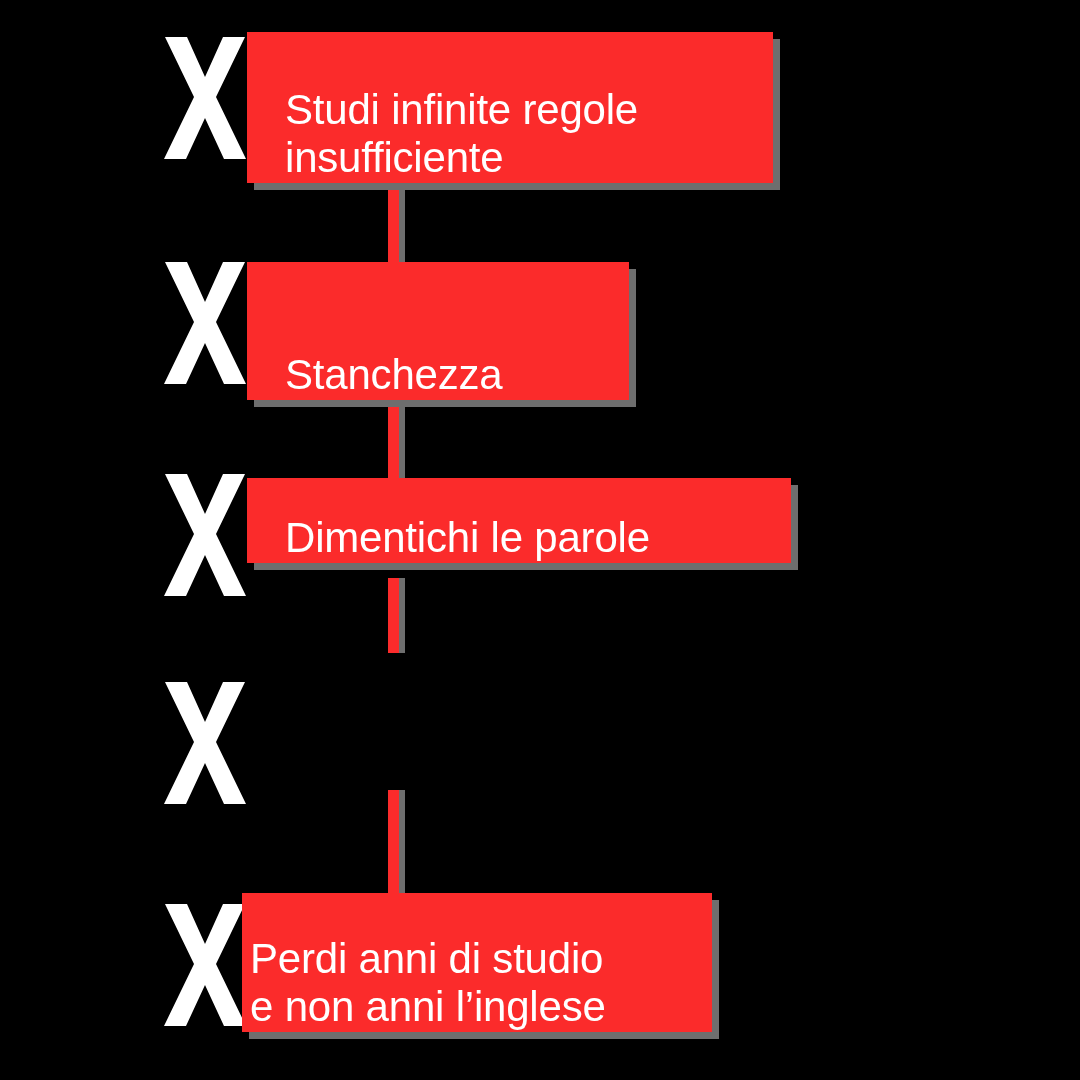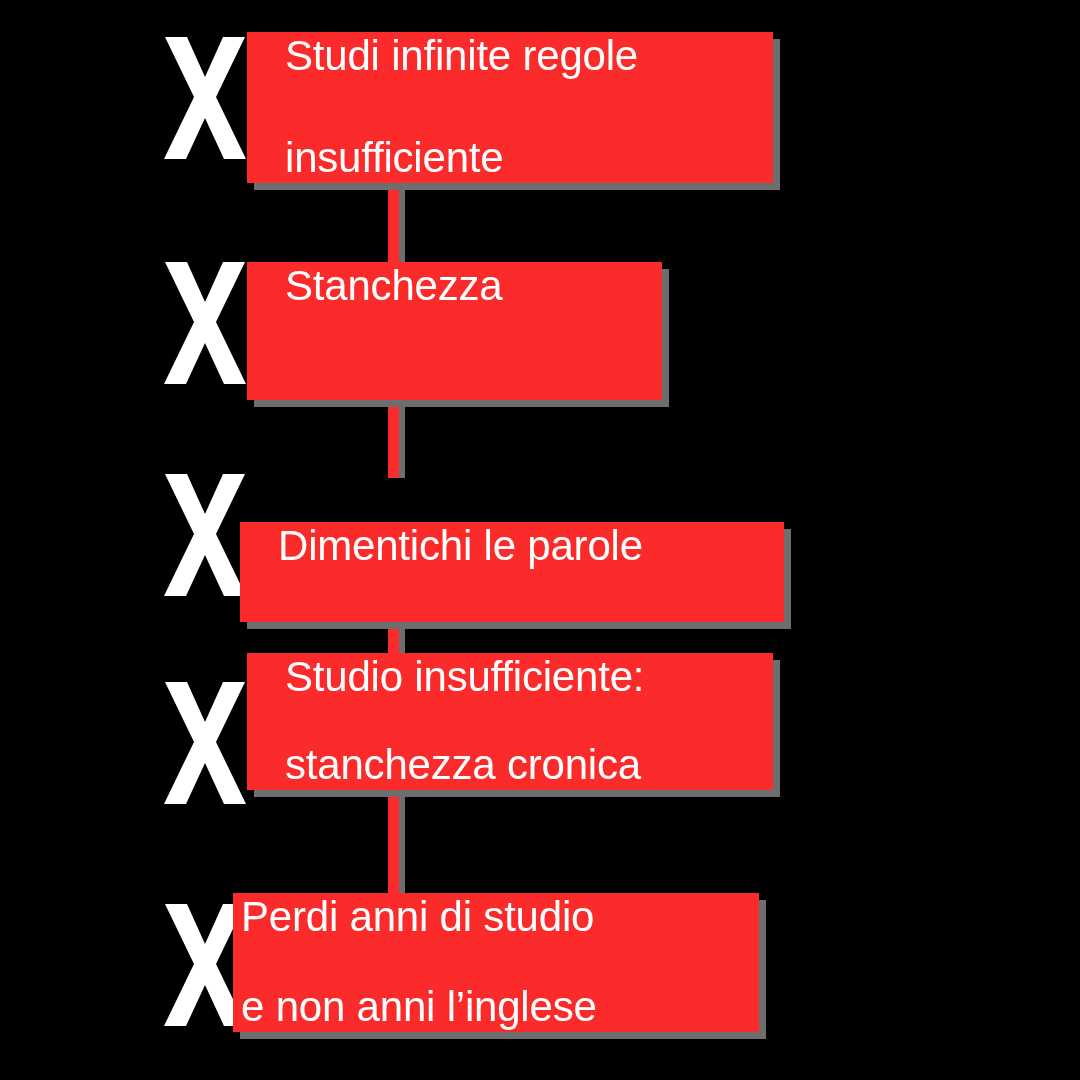--- a/index.html
+++ b/index.html
@@ -39,21 +39,21 @@
   .xmark svg { display: block; }
 
   
   .box {
     position: absolute;
     background: #FB2B2B;
     box-shadow: 7px 7px 0 0 #6E6E6E;
     z-index: 3;
     display: flex;
     flex-direction: column;
-    justify-content: space-between;
+    justify-content: flex-end;
     box-sizing: border-box;
     padding-left: 38px;
     padding-right: 18px;
   }
   .box .line {
     color: #FFFFFF;
     font-size: 42px;
     line-height: 1.16;
     letter-spacing: -0.2px;
     font-weight: 400;
@@ -78,46 +78,42 @@
   <div class="box" style="left:247px; top:32px; width:526px; height:151px;">
     <div class="line">Studi infinite regole</div>
     <div class="line">insufficiente</div>
   </div>
 
   <span class="xmark" style="left:155px; top:258px;">
     <svg width="95" height="130" viewBox="0 0 95 130" aria-hidden="true">
       <path d="M10 4 L32 4 L50 44 L68 4 L90 4 L61 64 L91 126 L69 126 L50 85 L31 126 L9 126 L39 64 Z" fill="#FFFFFF"></path>
     </svg>
   </span>
-  <div class="box" style="left:247px; top:262px; width:415px; height:138px;">
+  <div class="box" style="left:247px; top:262px; width:382px; height:138px;">
     <div class="line">Stanchezza</div>
   </div>
 
   <span class="xmark" style="left:155px; top:470px;">
     <svg width="95" height="130" viewBox="0 0 95 130" aria-hidden="true">
       <path d="M10 4 L32 4 L50 44 L68 4 L90 4 L61 64 L91 126 L69 126 L50 85 L31 126 L9 126 L39 64 Z" fill="#FFFFFF"></path>
     </svg>
   </span>
-  <div class="box" style="left:240px; top:478px; width:544px; height:100px;margin-top:44px;">
+  <div class="box" style="left:247px; top:478px; width:544px; height:85px;">
     <div class="line">Dimentichi le parole</div>
   </div>
 
   <span class="xmark" style="left:155px; top:678px;">
     <svg width="95" height="130" viewBox="0 0 95 130" aria-hidden="true">
       <path d="M10 4 L32 4 L50 44 L68 4 L90 4 L61 64 L91 126 L69 126 L50 85 L31 126 L9 126 L39 64 Z" fill="#FFFFFF"></path>
     </svg>
   </span>
-  <div class="box" style="left:247px; top:653px; width:526px; height:137px;">
-    <div class="line">Studio insufficiente:</div>
-    <div class="line">stanchezza cronica</div>
-  </div>
 
   <span class="xmark" style="left:155px; top:900px;">
     <svg width="95" height="130" viewBox="0 0 95 130" aria-hidden="true">
       <path d="M10 4 L32 4 L50 44 L68 4 L90 4 L61 64 L91 126 L69 126 L50 85 L31 126 L9 126 L39 64 Z" fill="#FFFFFF"></path>
     </svg>
   </span>
-  <div class="box" style="left:233px; top:893px; width:526px; height:139px;padding-left:8px;">
+  <div class="box" style="left:242px; top:893px; width:470px; height:139px;padding-left:8px;">
     <div class="line">Perdi anni di studio</div>
     <div class="line">e non anni l’inglese</div>
   </div>
 
 </div>
 
 </body></html>

